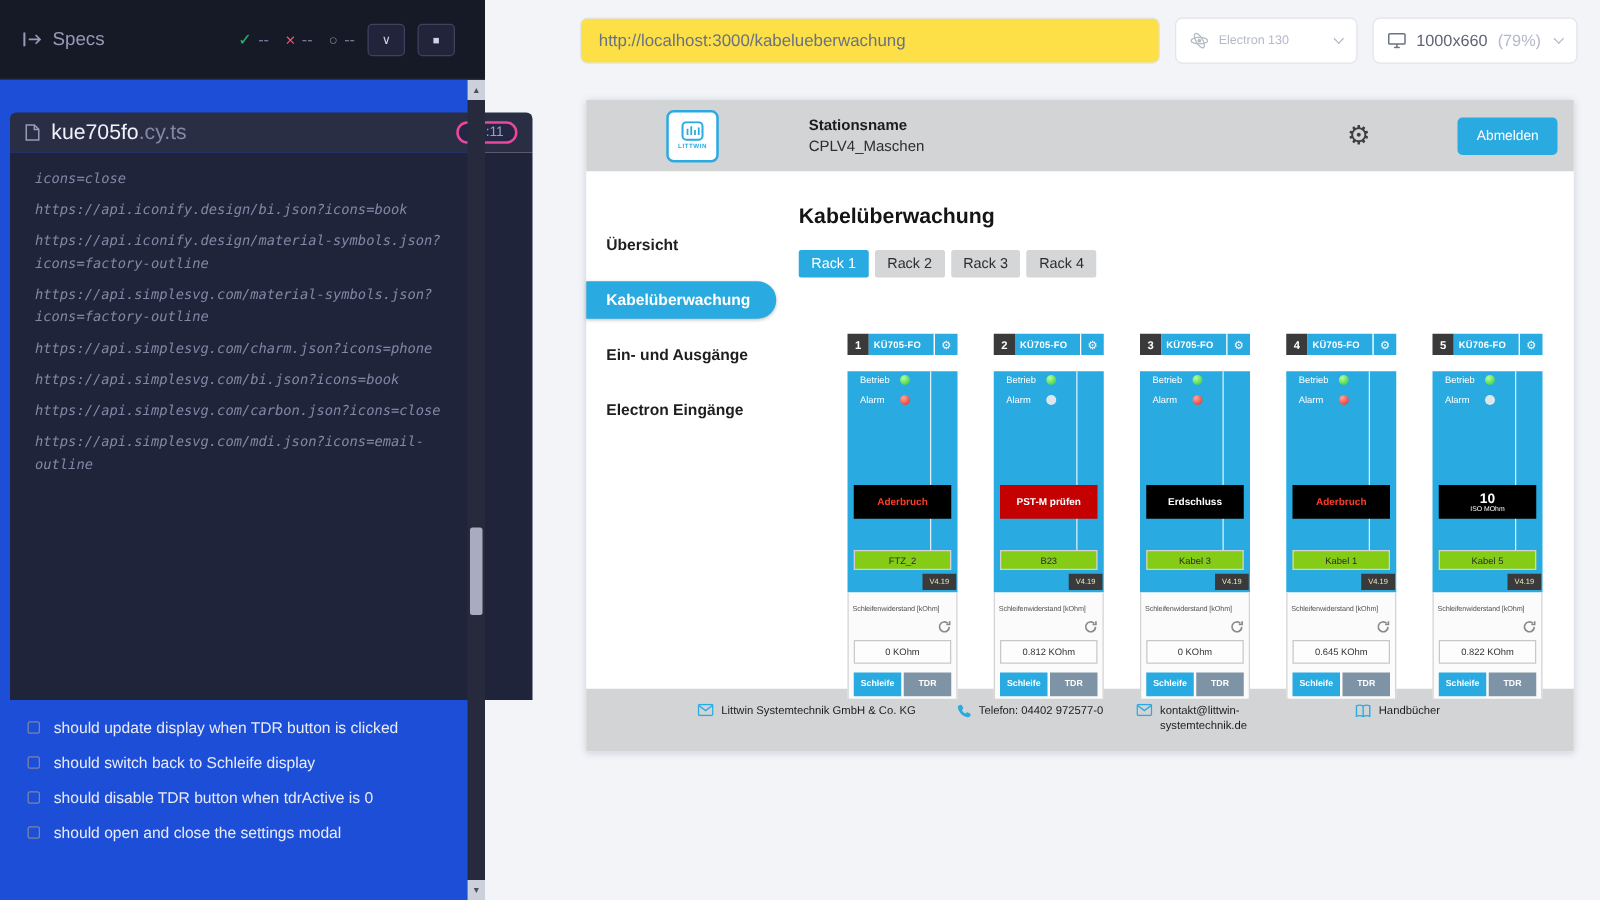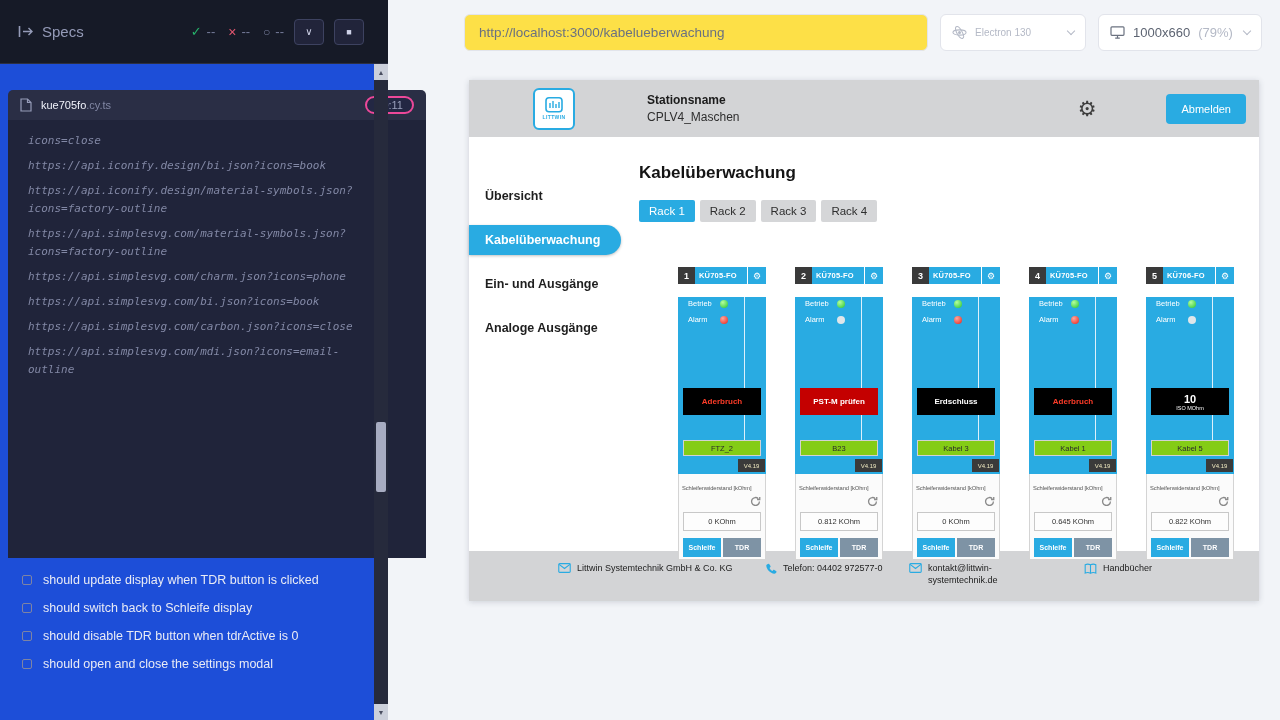--- a/index.html
+++ b/index.html
@@ -10,21 +10,21 @@
   .runner-header{height:64px;display:flex;align-items:center;padding:0 24px 0 18px;background:#161a27;border-bottom:1px solid #2c3043}
   .specs-toggle{display:flex;align-items:center;gap:9px;color:#959bb8;font-size:15px;cursor:pointer}
   .stats{margin-left:auto;display:flex;align-items:center;gap:13px;color:#767c9a;font-size:13px}
   .stat{display:flex;align-items:center;gap:5px}
   .stat .ck{color:#26b36b;font-size:13px}
   .stat .xx{color:#e45770;font-size:14px}
   .stat .pd{color:#767c9a;font-size:12px}
   .hdr-btn{width:30px;height:26px;border:1px solid #3d4260;border-radius:4px;background:#21243a;color:#cfd3e8;display:flex;align-items:center;justify-content:center;margin-left:10px;font-size:10px;cursor:pointer}
   .reporter{position:absolute;top:64px;left:0;width:434px;bottom:0;overflow:hidden}
   .spec-bar{margin:26px 8px 0;background:#2a2e45;border-radius:5px 5px 0 0;padding:6px 12px;display:flex;align-items:center;gap:9px}
-  .spec-name{color:#f0f2fa;font-size:11px}
+  .spec-name{color:#f0f2fa;font-size:17px}
   .spec-ext{color:#8288a5}
   .spec-time{margin-left:auto;color:#9aa0bc;font-size:11px;border:2px solid #ec4899;border-radius:10px;padding:1px 9px;background:#232743}
   .cmd-log{margin:0 8px;background:#20243a;padding:12px 0 10px 20px;min-height:438px}
   .log-entry{margin-bottom:7px;font-family:"DejaVu Sans Mono",monospace;font-style:italic;font-size:11px;line-height:18px;color:#8288a5;cursor:pointer}
   .log-url{width:332px;overflow-wrap:break-word}
   .tests{padding-top:8px}
   .test-row{height:28px;display:flex;align-items:center;gap:11px;padding-left:22px;color:#e9ebf5;font-size:12.5px;cursor:pointer}
   .box-icon{width:10px;height:10px;border:1px solid #7e84a3;border-radius:2px;flex:0 0 auto}
   .v-scroll{position:absolute;right:0;top:64px;width:14px;bottom:0;background:#262a3c}
   .scroll-arrow{height:16px;background:#ccd0db;color:#4a4e60;font-size:7px;display:flex;align-items:center;justify-content:center;cursor:pointer}
@@ -262,21 +262,21 @@
       <div class="nav-item">
             <span>Übersicht</span>
           </div>
           <div class="nav-item active">
             <span>Kabelüberwachung</span>
           </div>
           <div class="nav-item">
             <span>Ein- und Ausgänge</span>
           </div>
           <div class="nav-item">
-            <span>Analoge Ausgänge</span>
+            <span>Electron Eingänge</span>
           </div>
         </nav>
 
       <main class="app-main">
         <h1 class="main-title">Kabelüberwachung</h1>
         <div class="tabs">
 
         <div class="tab active"><span>Rack 1</span></div>
             <div class="tab"><span>Rack 2</span></div>
             <div class="tab"><span>Rack 3</span></div>

